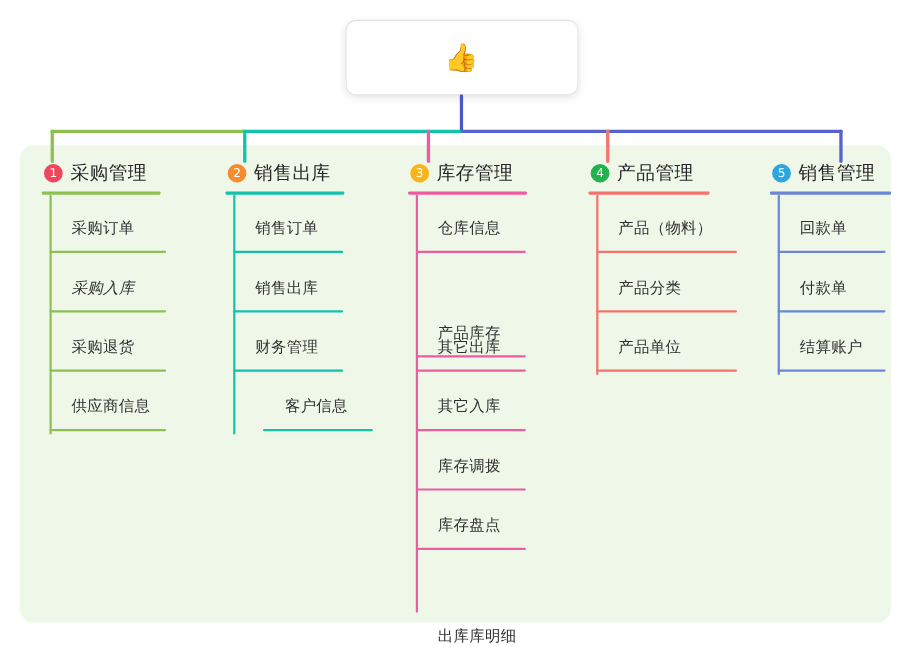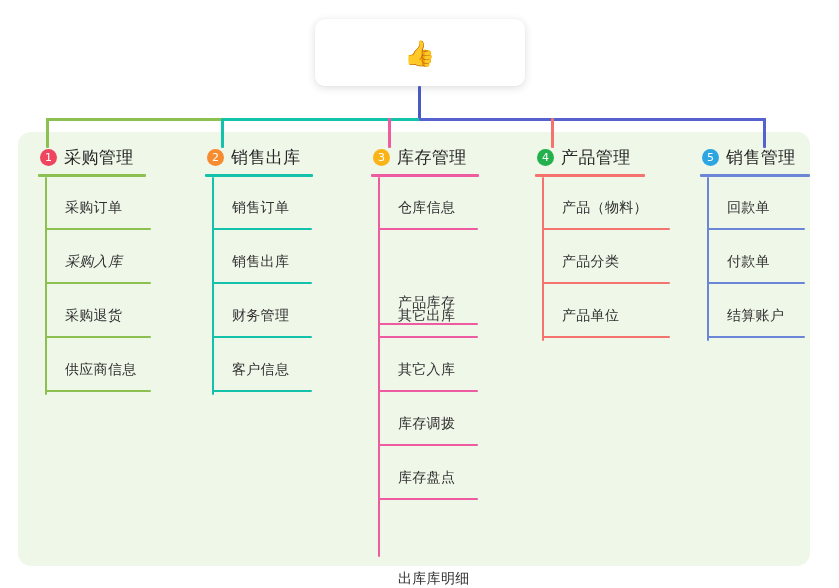--- a/index.html
+++ b/index.html
@@ -210,21 +210,21 @@
             <div class="subitem-rule" style="width: 100px; background: rgb(18, 194, 171);"></div>
           </div>
           <div class="subitem" style="top: 54px; width: 102px;">
             <div class="subitem-label">销售出库</div>
             <div class="subitem-rule" style="width: 100px; background: rgb(18, 194, 171);"></div>
           </div>
           <div class="subitem" style="top: 108px; width: 102px;">
             <div class="subitem-label">财务管理</div>
             <div class="subitem-rule" style="width: 100px; background: rgb(18, 194, 171);"></div>
           </div>
-          <div class="subitem" style="top: 162px; width: 102px;">
+          <div class="subitem" style="top: 162px; width: 102px; margin-left: 27px;">
             <div class="subitem-label">客户信息</div>
             <div class="subitem-rule" style="width: 100px; background: rgb(18, 194, 171);"></div>
           </div>
         </div>
       </div>
       <div class="column" style="left: 371px;">
         <div class="col-head">
           <span class="badge" style="background: rgb(250, 180, 23);">3</span>
           <span class="col-title">库存管理</span>
         </div>

